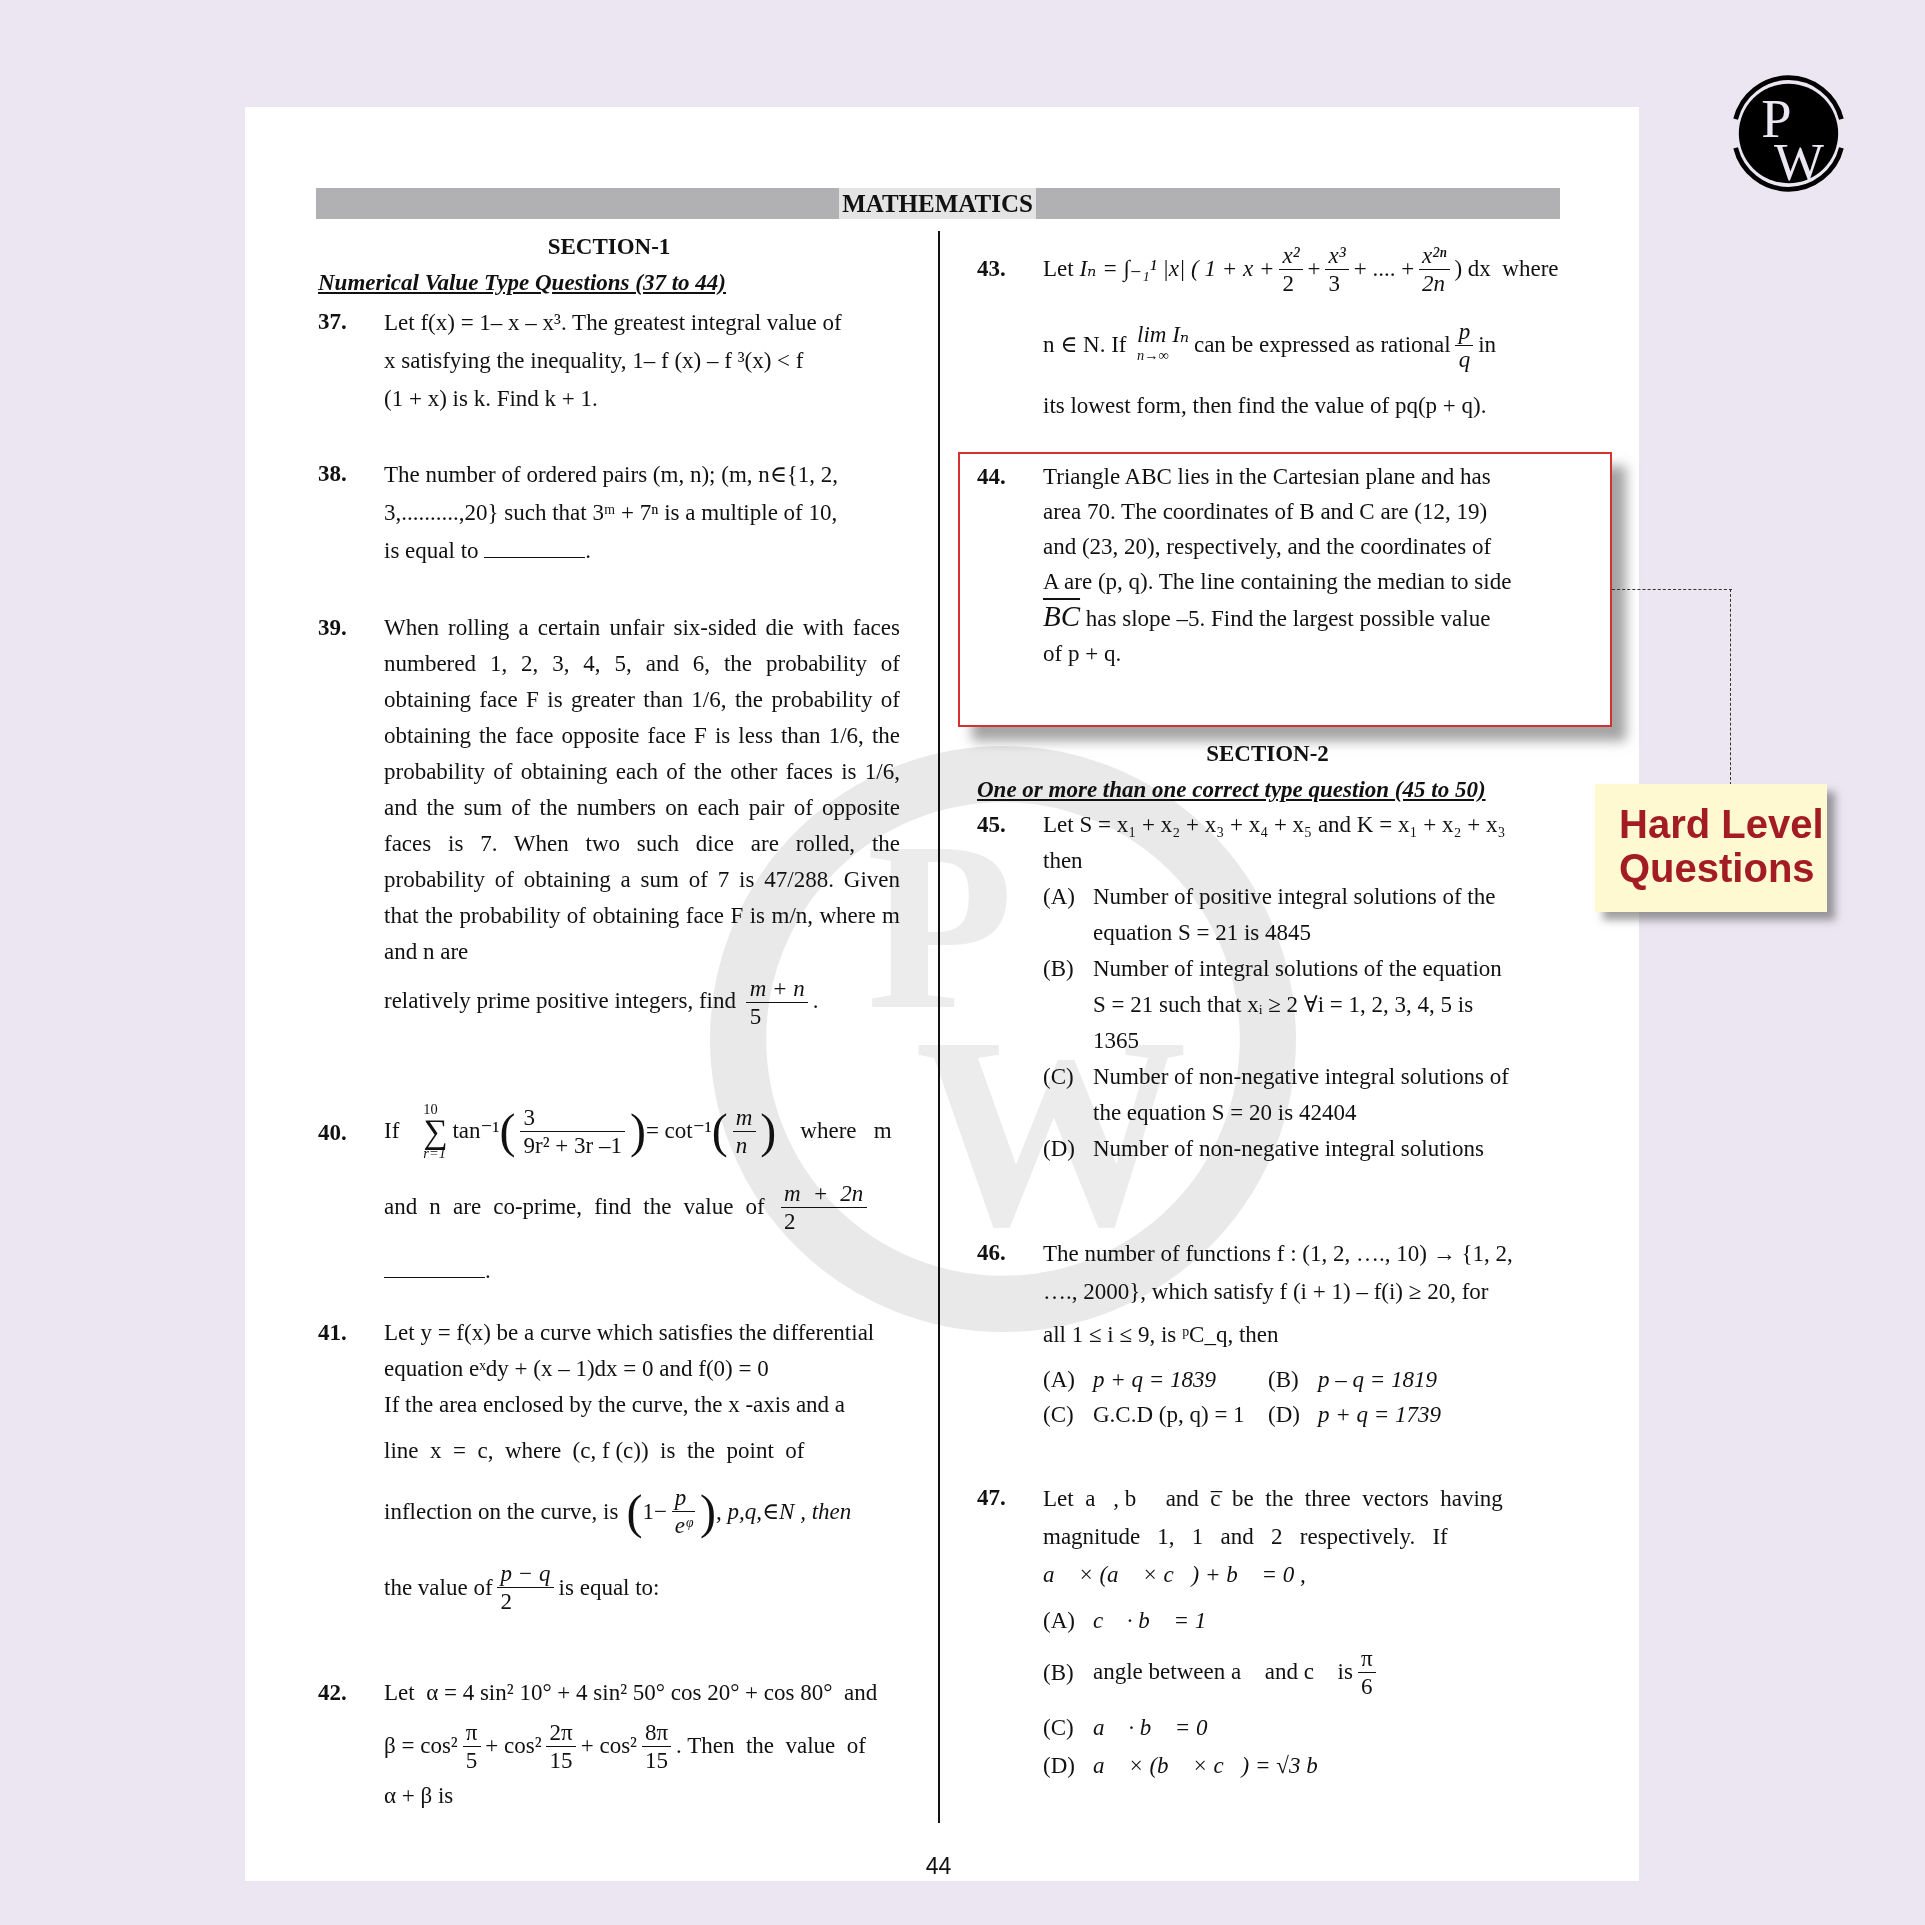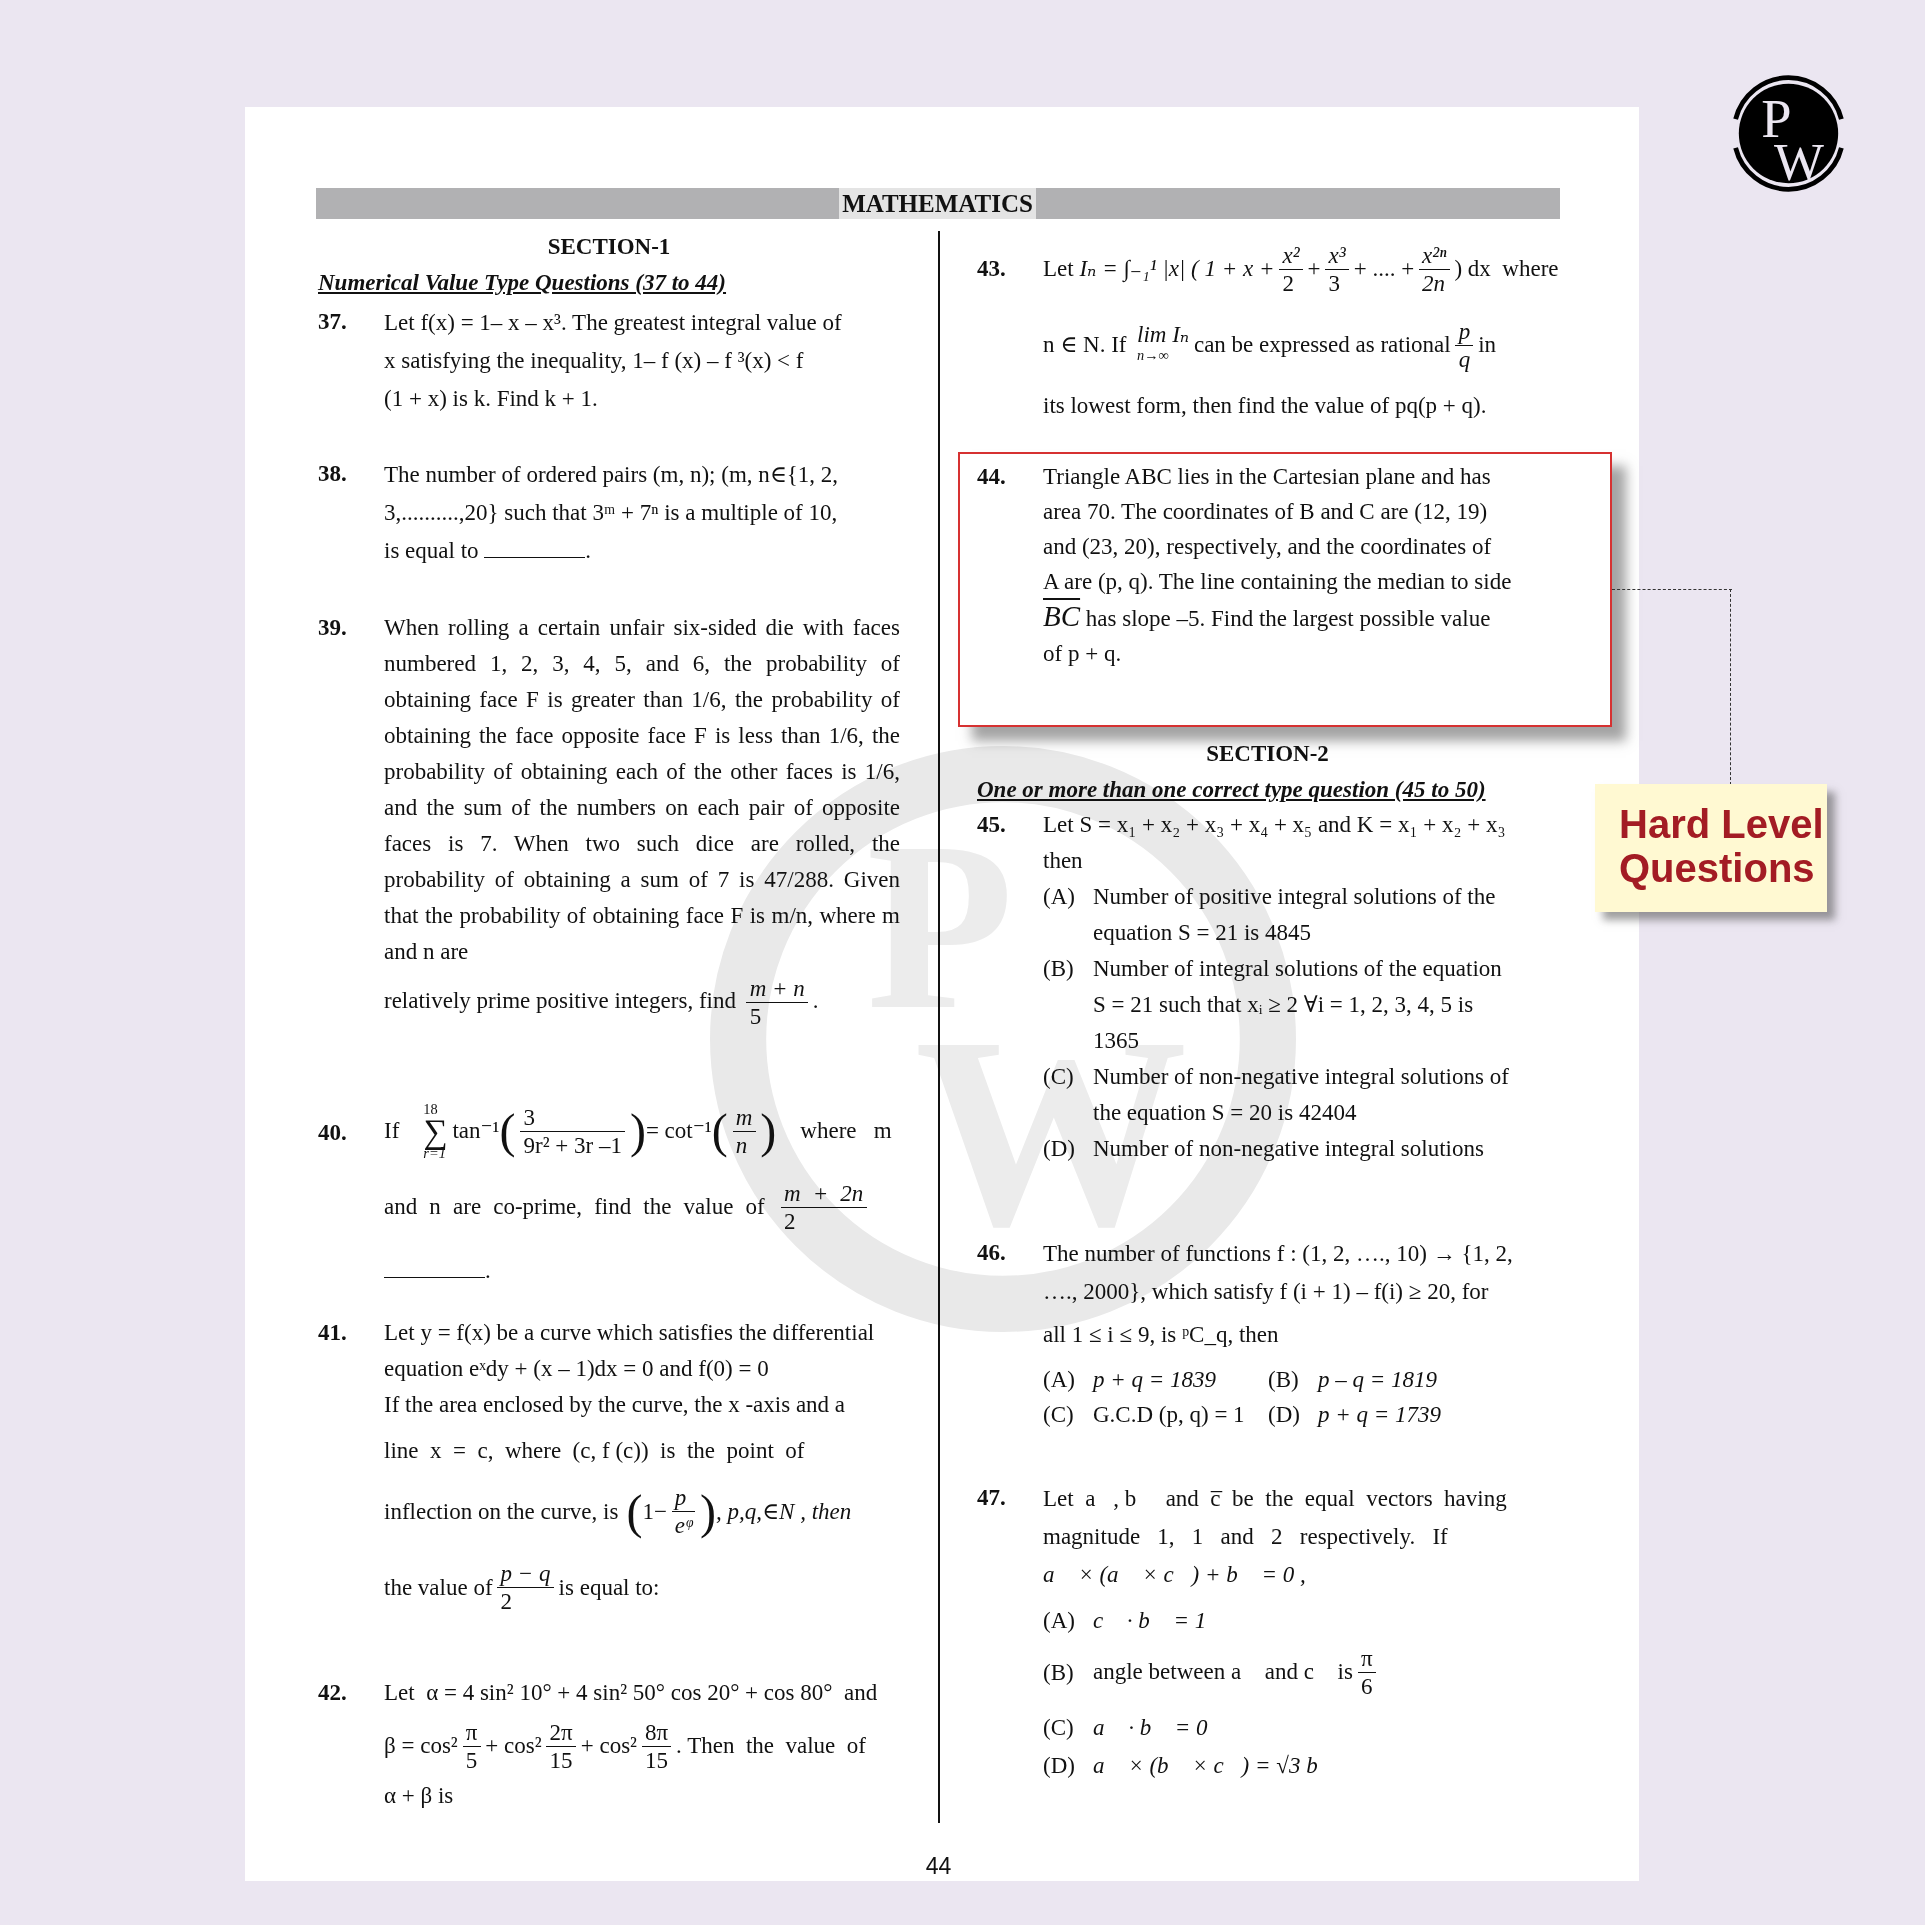--- a/index.html
+++ b/index.html
@@ -136,21 +136,21 @@
     </div>
   </div>
 </div>
 
 <div class="col col-left" style="top:1091px;">
   <span class="qnum" style="top:24px;">40.</span>
   <div class="qbody" style="white-space:nowrap;">
     <div style="display:flex; align-items:center; height:80px;">
       <span>If</span>
       <span class="frac" style="margin-left:24px;">
-        <span style="display:block;font-size:14.4px;line-height:14.4px;">18</span>
+        <span style="display:block;font-size:14.4px;line-height:14.4px;">10</span>
         <span style="display:block;font-size:34px;line-height:29px;">∑</span>
         <span style="display:block;font-size:14.4px;line-height:14.4px;font-style:italic;">r=1</span>
       </span>
       <span>tan⁻¹</span>
       <span class="big-paren">(</span>
       <span class="frac">
         <span class="num" style="font-style:normal;">3</span>
         <span class="den">9r² + 3r –1</span>
       </span>
       <span class="big-paren">)</span>
@@ -337,21 +337,21 @@
     <div style="display:flex; line-height:35px;">
       <div class="opt" style="width:225px;"><span class="lbl">(C)</span><span>G.C.D (p, q) = 1</span></div>
       <div class="opt"><span class="lbl">(D)</span><span style="font-style:italic;">p + q = 1739</span></div>
     </div>
   </div>
 </div>
 
 <div class="col col-right" style="top:1480px;">
   <span class="qnum">47.</span>
   <div class="qbody" style="line-height:38px; white-space:nowrap;">
-    <div style="white-space:pre;">Let  a⃗, b⃗  and  c̅  be  the  equal  vectors  having</div>
+    <div style="white-space:pre;">Let  a⃗, b⃗  and  c̅  be  the  three  vectors  having</div>
     <div style="white-space:pre;">magnitude   1,   1   and   2   respectively.   If</div>
     <div style="font-style:italic;">a⃗ × (a⃗ × c⃗) + b⃗ = 0 ,</div>
     <div class="opt" style="margin-top:8px;"><span class="lbl">(A)</span><span style="font-style:italic;">c⃗ · b⃗ = 1</span></div>
     <div class="opt" style="display:flex; align-items:center; height:64px;">
         <span class="lbl" style="top:14.4px;">(B)</span>
         <span>angle between a⃗  and c⃗  is</span>
         <span class="frac">
           <span class="num" style="font-style:normal;">π</span>
           <span class="den">6</span>
         </span>

